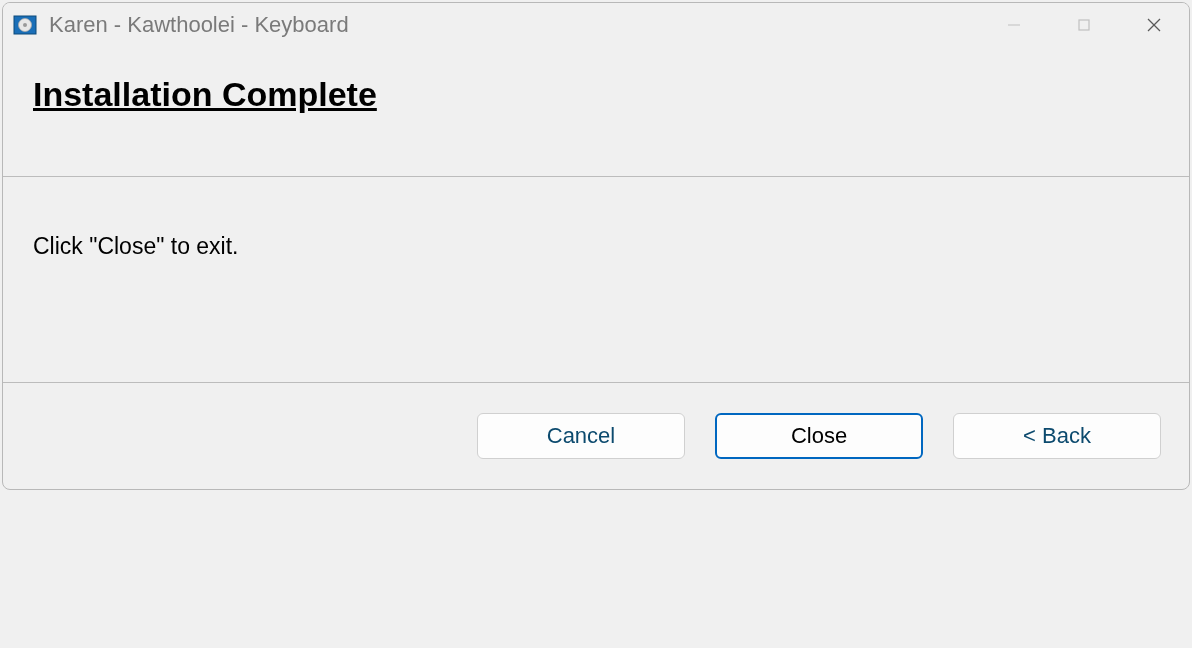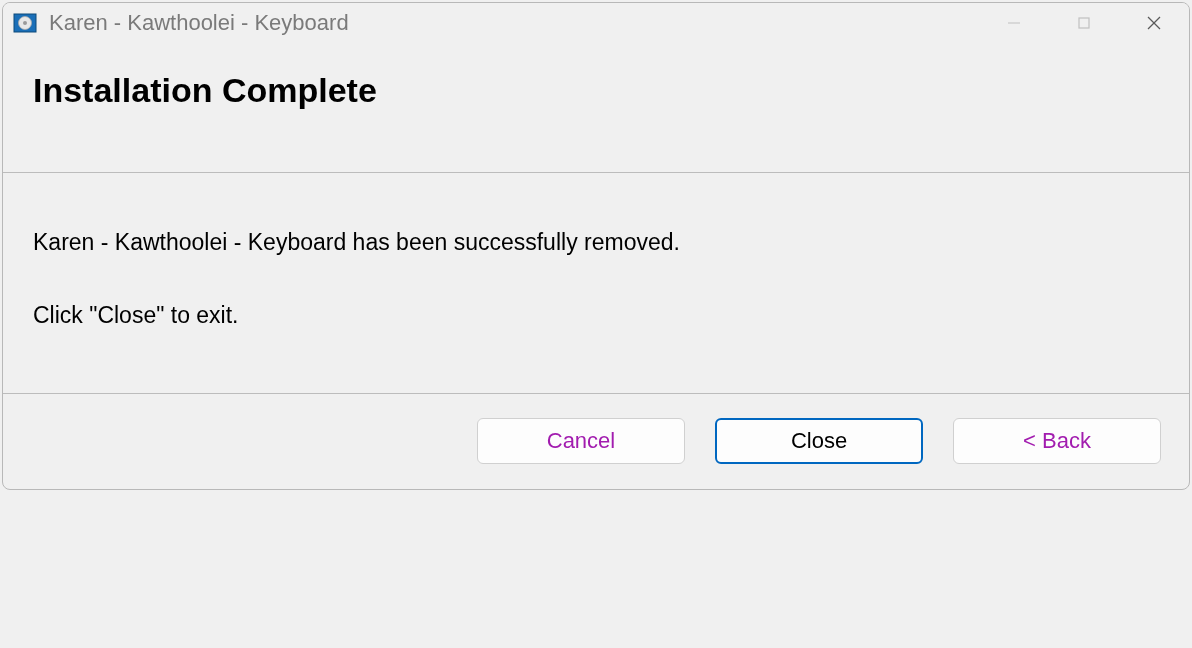--- a/index.html
+++ b/index.html
@@ -59,20 +59,21 @@
     .titlebar-btn.disabled {
       color: #c0c0c0;
     }
     .titlebar-btn svg {
       width: 16px;
       height: 16px;
     }
     .header-section {
       padding: 28px 30px 62px 30px;
       border-bottom: 1px solid #bcbcbc;
+      text-decoration: underline;
     }
     .header-title {
       font-size: 34px;
       font-weight: 700;
       color: #000;
     }
     .content-section {
       flex: 1;
       padding: 54px 30px 20px 30px;
       font-size: 23px;
@@ -92,21 +93,21 @@
       gap: 30px;
     }
     .footer-btn {
       width: 208px;
       height: 46px;
       font-size: 22px;
       font-family: inherit;
       background: #fdfdfd;
       border: 1px solid #d0d0d0;
       border-radius: 6px;
-      color: #a21caf;
+      color: #0c4a6e;
       cursor: default;
       display: flex;
       align-items: center;
       justify-content: center;
     }
     .footer-btn.primary {
       border: 2px solid #0067c0;
       color: #000;
       cursor: pointer;
     }
@@ -145,21 +146,20 @@
         </svg>
       </div>
     </div>
   </div>
 
   <div class="header-section">
     <h1 class="header-title">Installation Complete</h1>
   </div>
 
   <div class="content-section">
-    <p>Karen - Kawthoolei - Keyboard has been successfully removed.</p>
     <p>Click "Close" to exit.</p>
   </div>
 
   <div class="footer-section">
     <button class="footer-btn" disabled="">Cancel</button>
     <button class="footer-btn primary">Close</button>
     <button class="footer-btn" disabled="">&lt; Back</button>
   </div>
 
 </div>

